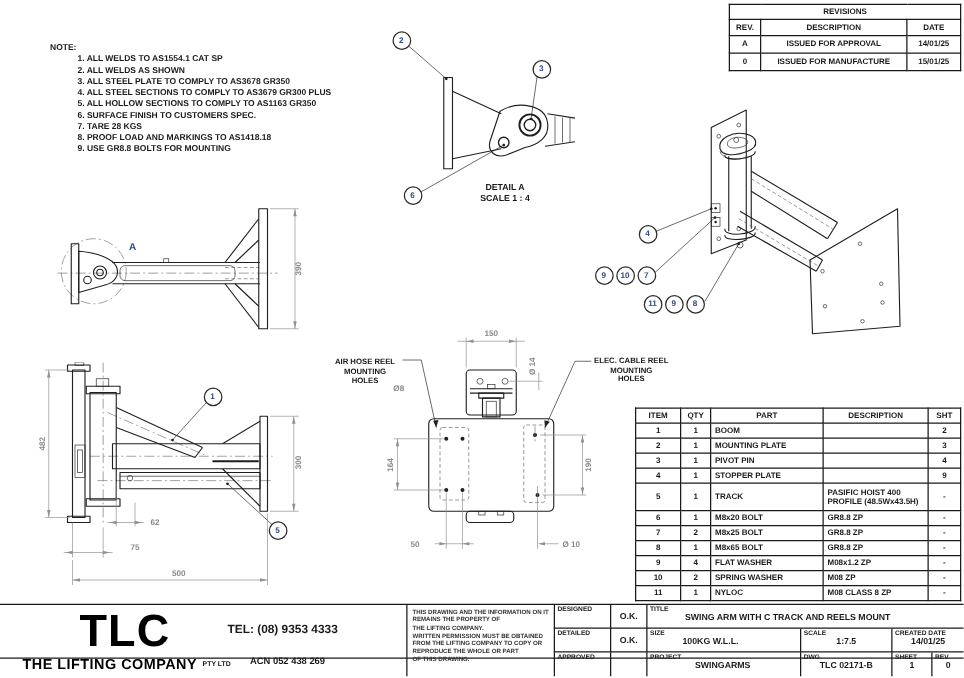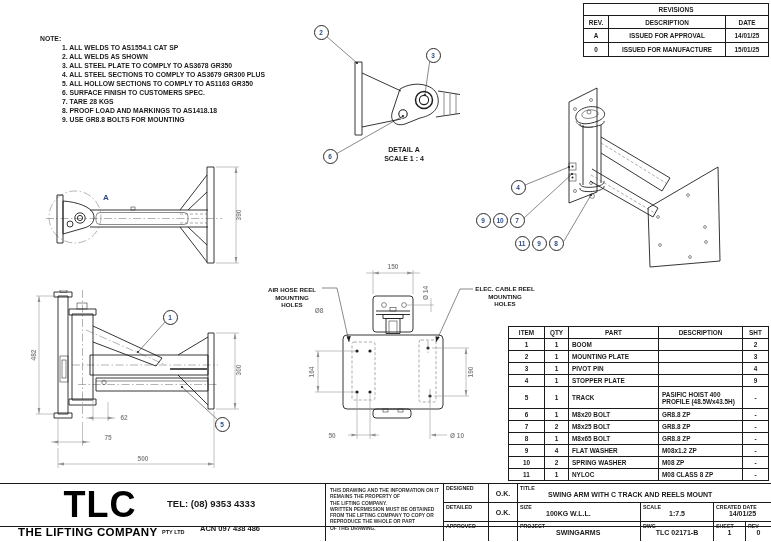--- a/index.html
+++ b/index.html
@@ -460,22 +460,22 @@
 
   <div class="abs" style="left:0; top:483px; width:771px; height:44px; border-top:1px solid #1a1a1a; border-bottom:1px solid #1a1a1a;">
 
     <div class="abs" style="left:40px; top:6px; width:120px; text-align:center;">
       <div class="logo-big">TLC</div>
     </div>
     <div class="abs" style="left:18px; top:38px; white-space:nowrap;">
       <span class="logo-sub">THE LIFTING COMPANY</span>
       <span class="logo-pty">PTY LTD</span>
     </div>
-    <div class="abs tb-val" style="left:167px; top:14px; font-size:9.5px;">TEL: (08) 9353 4333</div>
-    <div class="abs tb-val" style="left:200px; top:40px; font-size:7.5px;">ACN 097 438 486</div>
+    <div class="abs tb-val" style="left:182px; top:14px; font-size:9.5px;">TEL: (08) 9353 4333</div>
+    <div class="abs tb-val" style="left:200px; top:40px; font-size:7.5px;">ACN 052 438 269</div>
 
     <div class="tb-cell" style="left:325px; top:0; width:118px; height:57px; border-bottom:none;">
       <div class="copyright" style="padding:4px 2px 0 4px;">
         <div>THIS DRAWING AND THE INFORMATION ON IT</div>
         <div>REMAINS THE PROPERTY OF</div>
         <div>THE LIFTING COMPANY.</div>
         <div>WRITTEN PERMISSION MUST BE OBTAINED</div>
         <div>FROM THE LIFTING COMPANY TO COPY OR</div>
         <div>REPRODUCE THE WHOLE OR PART</div>
         <div>OF THIS DRAWING.</div>

